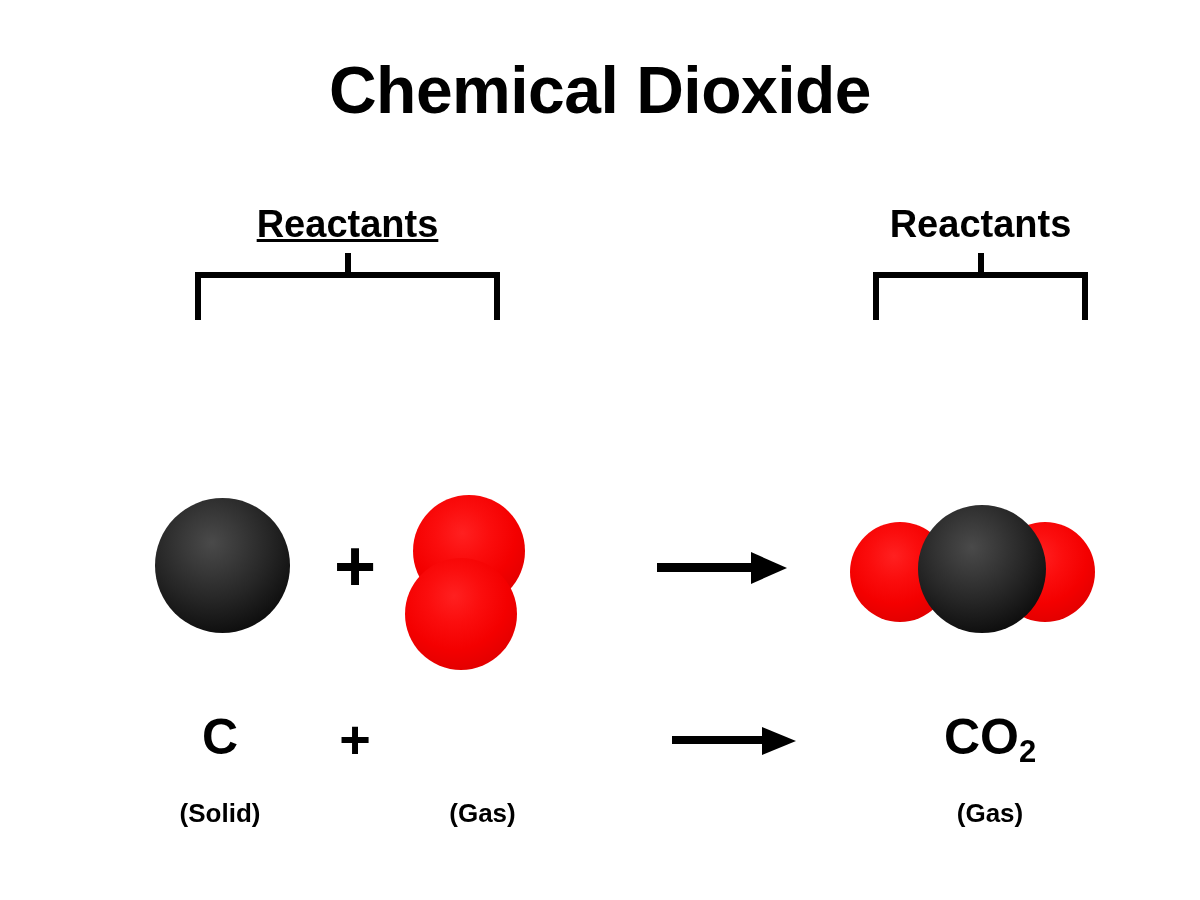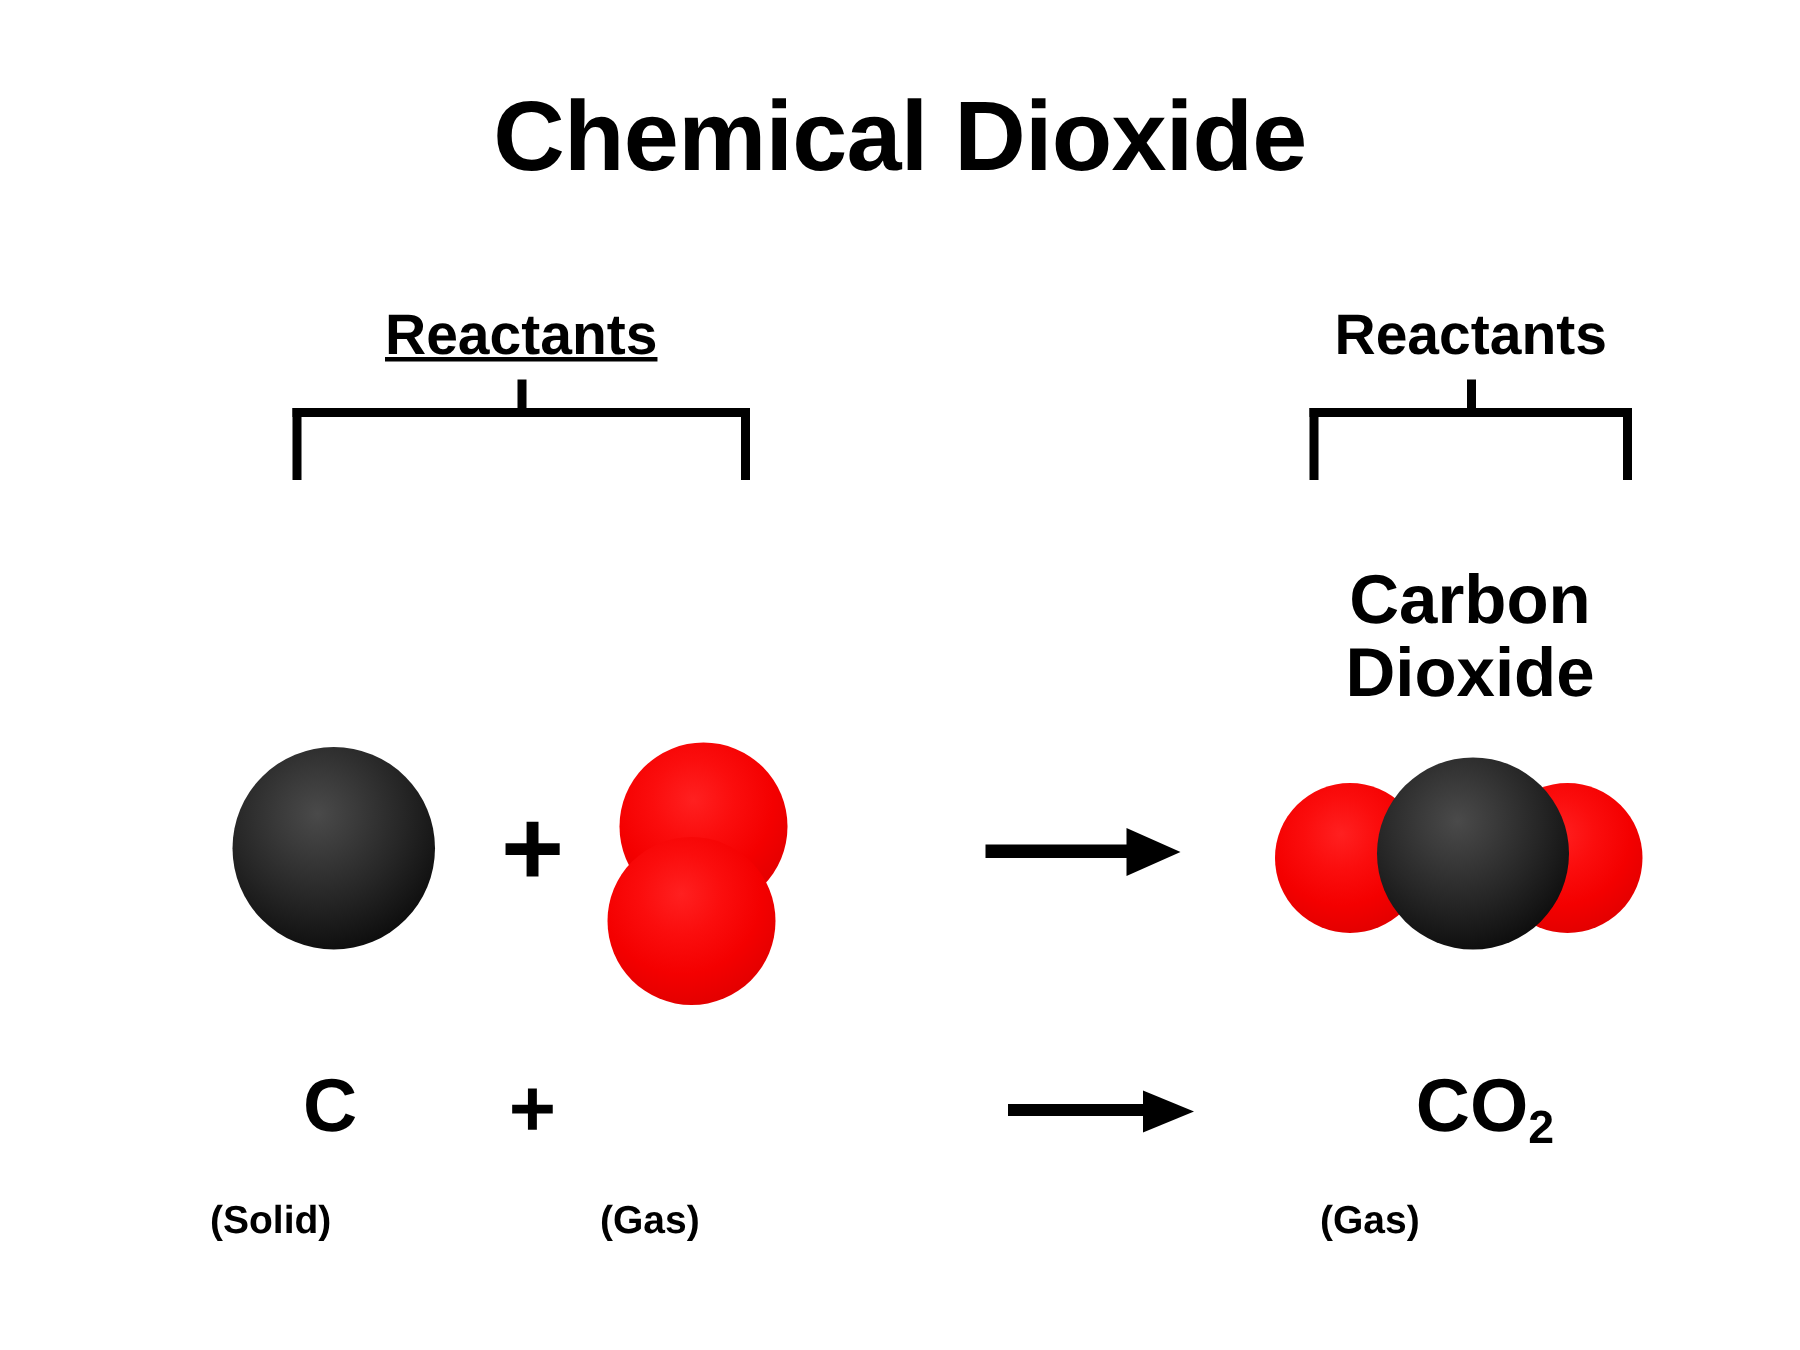--- a/index.html
+++ b/index.html
@@ -172,21 +172,21 @@
     top: 0.26em;
     font-weight: bold;
   }
   #formula-c   { left: 140px; top: 712px; width: 160px; }
   #formula-o2  { left: 400px; top: 712px; width: 165px; }
   #formula-co2 { left: 880px; top: 712px; width: 220px; }
 
   
   .state {
     position: absolute;
-    text-align: left;
+    text-align: center;
     font-size: 26px;
     font-weight: bold;
     line-height: 1;
     white-space: nowrap;
   }
   #state-c   { left: 140px; top: 800px; width: 160px; }
   #state-o2  { left: 400px; top: 800px; width: 165px; }
   #state-co2 { left: 880px; top: 800px; width: 220px; }
 </style>
 </head>
@@ -205,21 +205,20 @@
   </div>
 
   <div class="group-label" id="products-label">Reactants</div>
   <div class="bracket" id="products-bracket">
     <div class="stem"></div>
     <div class="bar"></div>
     <div class="leg left"></div>
     <div class="leg right"></div>
   </div>
 
-  <div class="species-name" id="co2-name">Carbon Dioxide</div>
 
   <div class="model" id="coal-model">
     <div class="atom carbon c1"></div>
   </div>
 
   <div class="plus" id="plus-model">+</div>
 
   <div class="model" id="oxygen-model">
     <div class="atom oxygen o1"></div>
     <div class="atom oxygen o2"></div>

